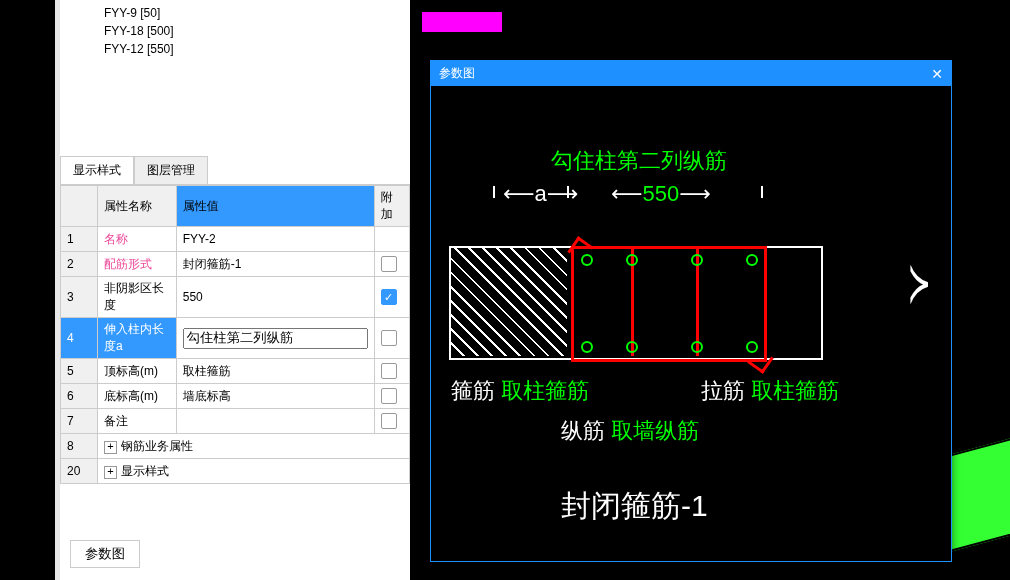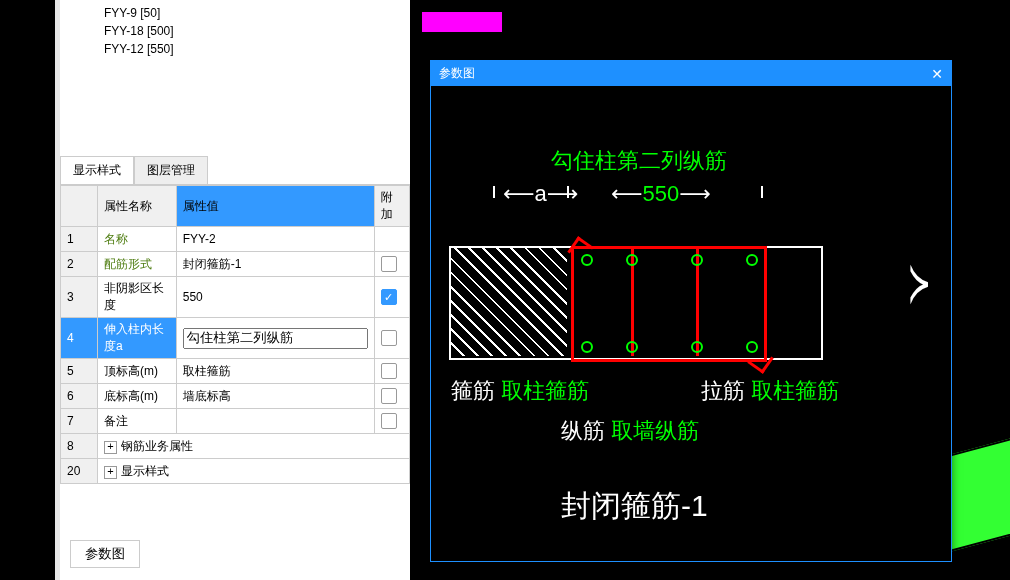--- a/index.html
+++ b/index.html
@@ -16,21 +16,21 @@
 .tree-area{height:148px;padding:4px 0 4px 40px;overflow:hidden}
 .tree-item{padding:2px 4px;color:#000;cursor:pointer}
 .tabs{display:flex;border-bottom:1px solid #ccc}
 .tab{padding:5px 12px;border:1px solid #ccc;border-bottom:none;background:#eee;cursor:pointer}
 .tab.active{background:#fff}
 .prop-table{width:100%;border-collapse:collapse}
 .prop-table th,.prop-table td{border:1px solid #ccc;padding:3px 6px;text-align:left;height:18px}
 .prop-table th{background:#f0f0f0;font-weight:normal}
 .th-val{background:#3399ff !important;color:#000000;text-align:center}
 .rownum{background:#f0f0f0;text-align:center;width:24px}
-.blue-txt{color:#4d7c0f}
+.blue-txt{color:#ec4899}
 .sel-row{background:#3399ff !important;color:#fff}
 .chk{display:inline-block;width:14px;height:14px;border:1px solid #999;border-radius:2px;vertical-align:middle}
 .chk.checked{background:#3399ff;border-color:#3399ff;color:#fff;text-align:center;font-size:11px;line-height:14px}
 .expand{display:inline-block;width:11px;height:11px;border:1px solid #999;text-align:center;line-height:9px;margin-right:4px;font-size:11px}
 .param-btn-wrap{position:absolute;bottom:12px;left:10px}
 .param-btn{border:1px solid #ccc;background:#fff;padding:4px 14px;cursor:pointer}
 
 .popup{position:absolute;left:430px;top:60px;width:520px;height:500px;background:#000;border:1px solid #1e90ff;box-shadow:0 2px 8px rgba(0,0,0,.5)}
 .popup-title{background:#1e90ff;color:#fff;padding:4px 8px;display:flex;justify-content:space-between;align-items:center}
 .popup-close{cursor:pointer;font-size:14px}

